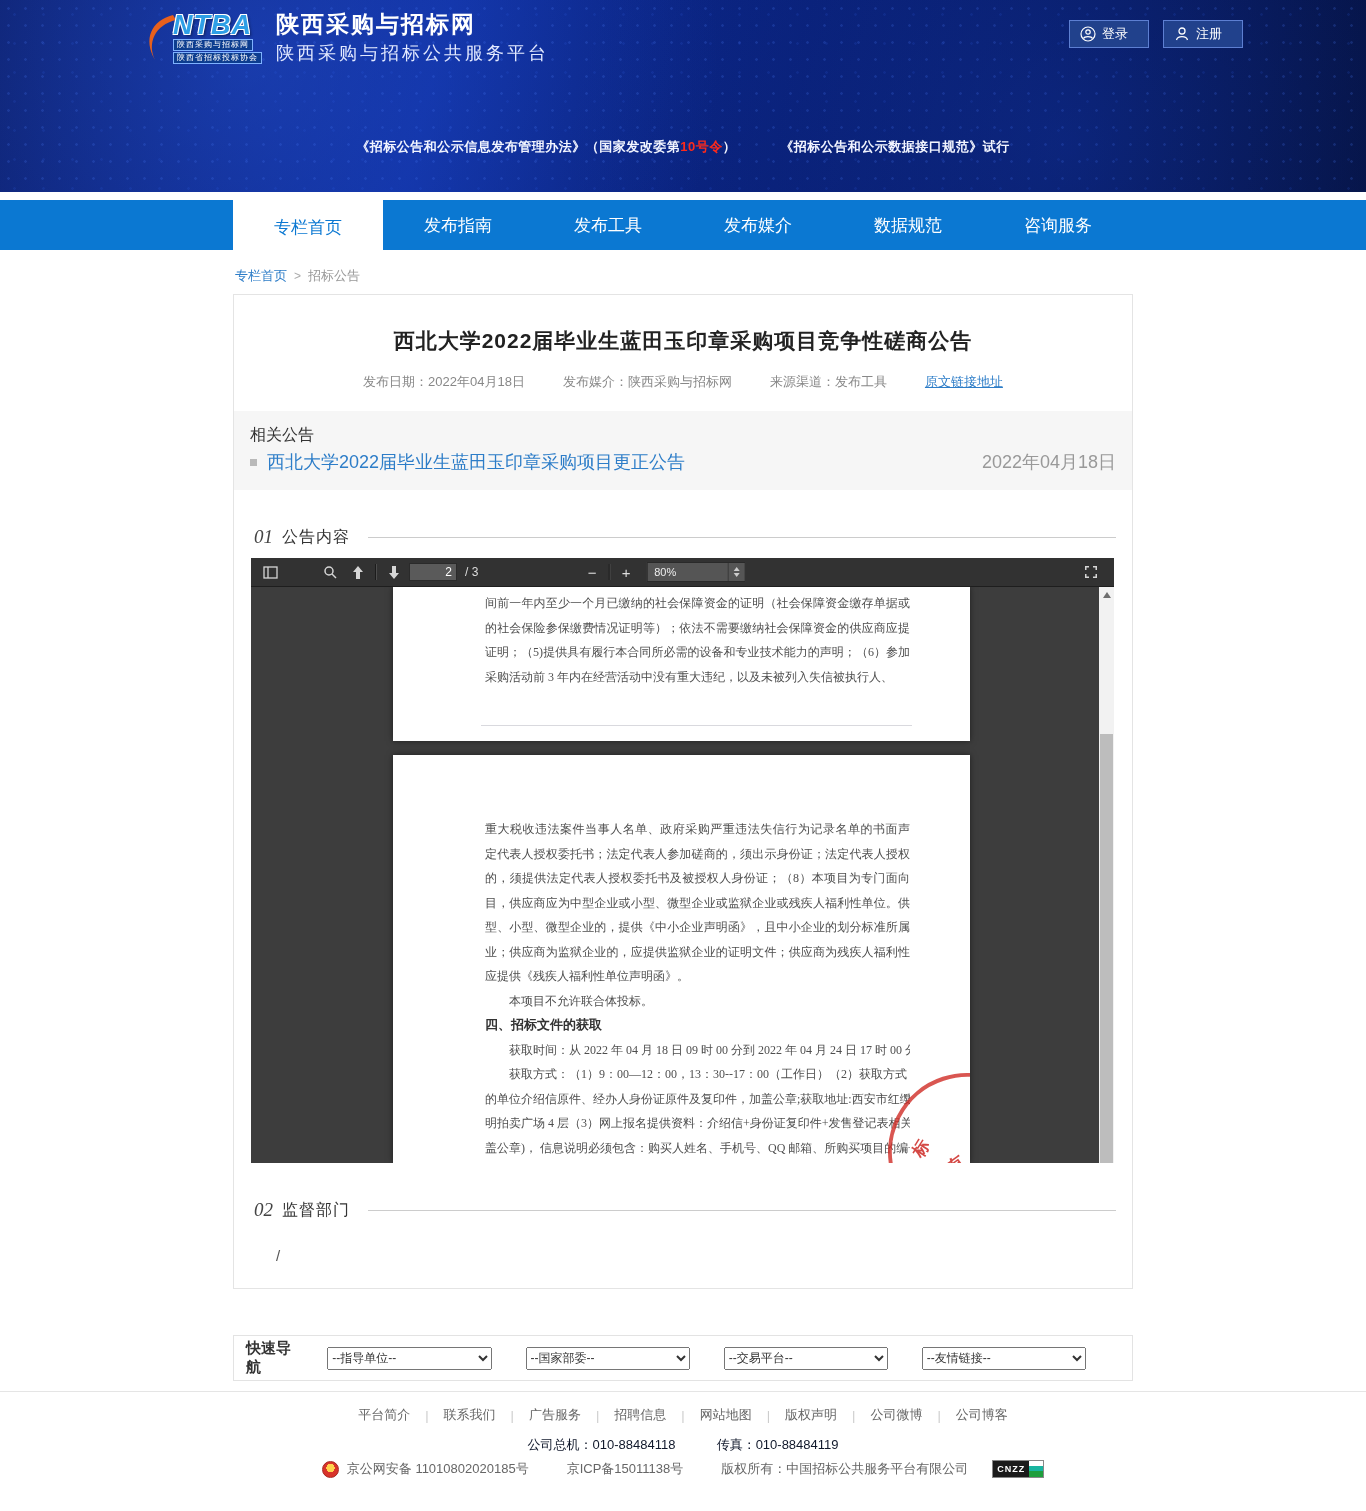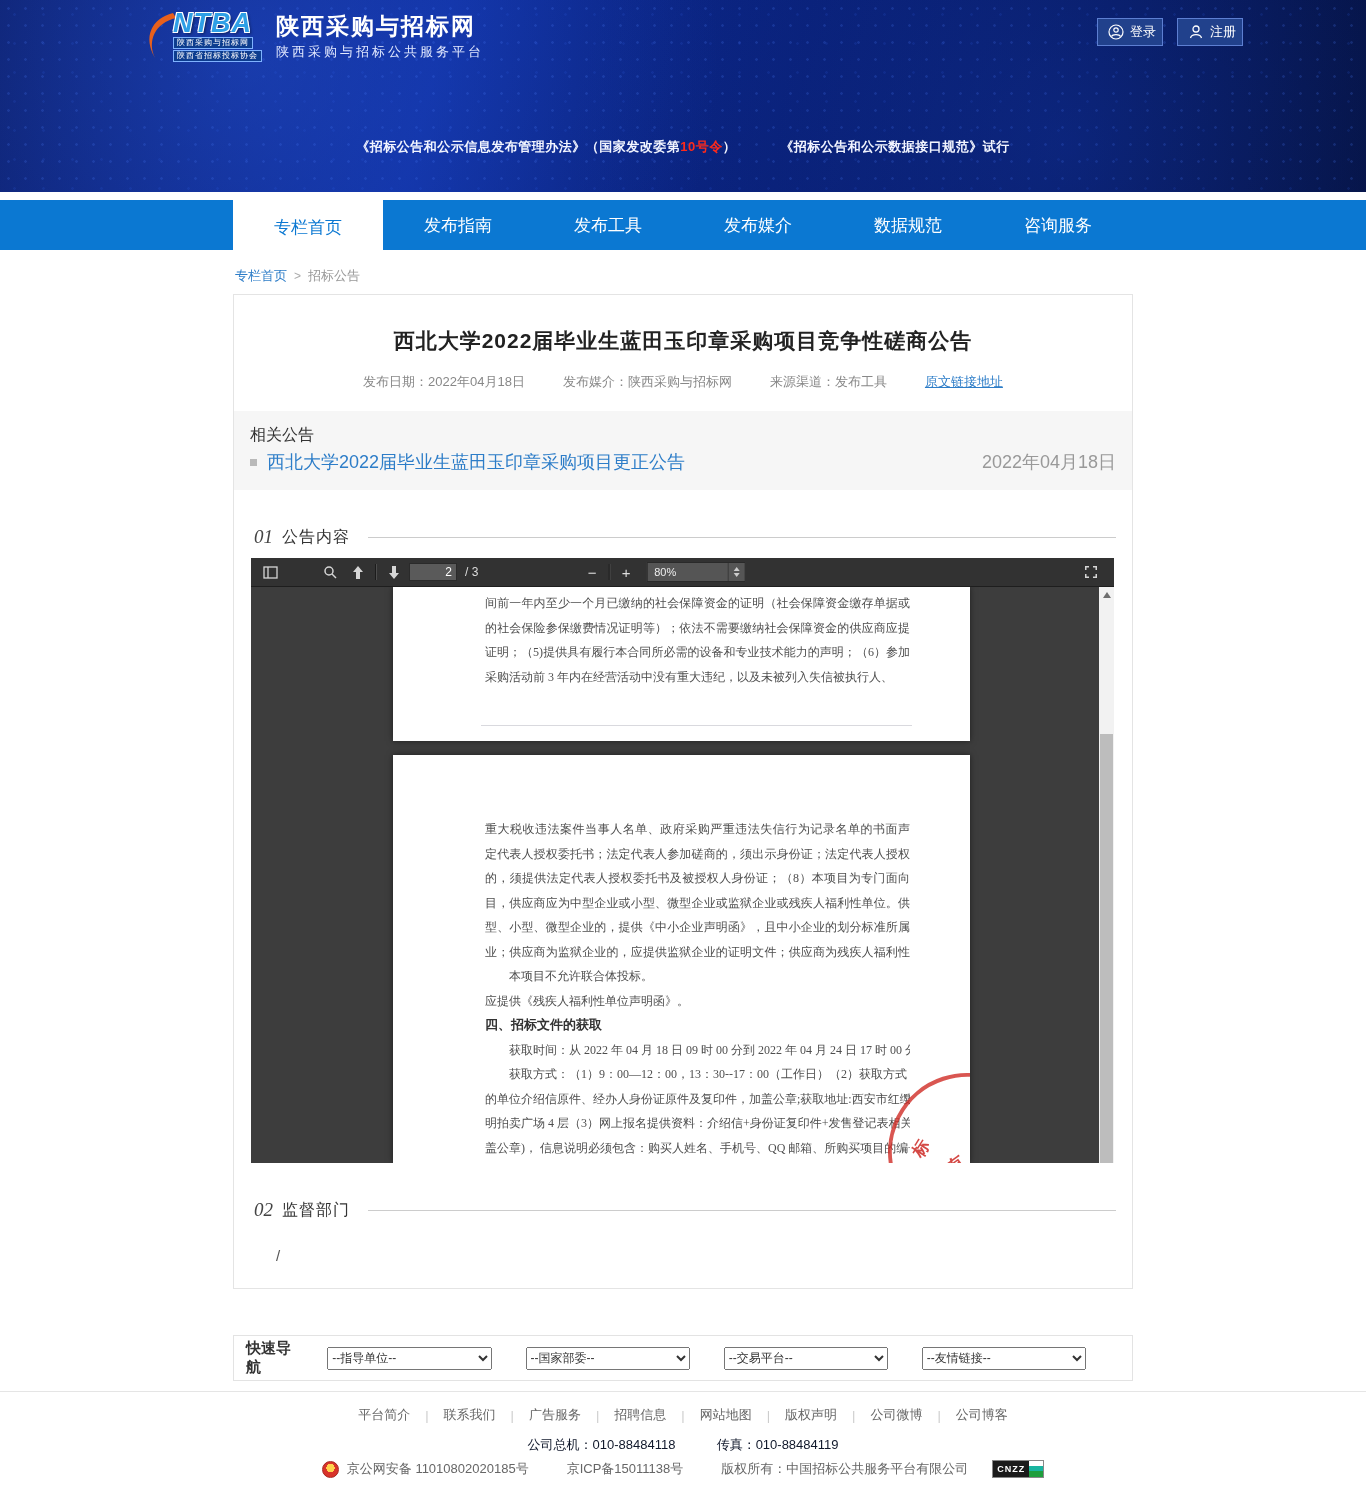--- a/index.html
+++ b/index.html
@@ -19,24 +19,24 @@
   .brand-row{display:flex;align-items:center;padding-top:10px;}
   .logo{display:flex;align-items:center;margin-left:20px;}
   .logo-swoosh{width:36px;height:50px;margin-right:-6px;}
   .logo-main{display:flex;flex-direction:column;align-items:flex-start;}
   .logo-acronym{font-size:27px;font-weight:bold;font-style:italic;color:#2e9fe6;letter-spacing:1px;line-height:26px;
     text-shadow:-1px -1px 0 #fff,1px -1px 0 #fff,-1px 1px 0 #fff,1px 1px 0 #fff,2px 2px 3px rgba(0,0,0,.45);}
   .logo-chip{background:#0d3d8f;border:1px solid #7fb2ff;color:#fff;font-size:8px;line-height:10px;
     padding:0 3px;margin-top:1px;letter-spacing:1px;white-space:nowrap;}
   .brand-names{margin-left:14px;}
   .brand-title{font-size:23px;font-weight:bold;color:#fff;letter-spacing:2px;line-height:28px;}
-  .brand-subtitle{font-size:13px;color:#e2e9ff;letter-spacing:3px;margin-top:3px;}
+  .brand-subtitle{font-size:18px;color:#e2e9ff;letter-spacing:3px;margin-top:3px;}
   .auth{margin-left:auto;display:flex;gap:14px;margin-right:0;margin-top:-8px;}
   .auth-btn{display:flex;align-items:center;gap:6px;background:#21418c;border:1px solid #5d7fd2;
-    color:#fff;font-size:13px;padding:4px 6px 4px 10px;cursor:pointer;font-family:inherit;}
+    color:#fff;font-size:13px;padding:4px 20px 4px 10px;cursor:pointer;font-family:inherit;}
   .banner-title{position:absolute;left:0;right:0;top:72px;text-align:center;color:#fff;
     font-size:33px;font-weight:bold;letter-spacing:3px;
     text-shadow:0 2px 4px rgba(0,0,0,.5);}
   .banner-note{position:absolute;left:0;right:0;top:138px;display:flex;justify-content:center;gap:44px;
     color:#f2f5ff;font-size:13px;font-weight:bold;letter-spacing:.5px;}
   .note-red{color:#ff2a1a;}
 
   
   .navbar{margin-top:8px;height:50px;background:#0b78d2;}
   .nav-inner{width:900px;margin:0 auto;display:flex;height:50px;}
@@ -286,22 +286,22 @@
             <div class="scan-line"></div>
           </div>
           <div class="pdf-gap"></div>
           <div class="pdf-page pdf-page2">
             <div class="pl j">重大税收违法案件当事人名单、政府采购严重违法失信行为记录名单的书面声明；（7）法</div>
             <div class="pl j">定代表人授权委托书；法定代表人参加磋商的，须出示身份证；法定代表人授权他人参加磋商</div>
             <div class="pl j">的，须提供法定代表人授权委托书及被授权人身份证；（8）本项目为专门面向中小企业项</div>
             <div class="pl j">目，供应商应为中型企业或小型、微型企业或监狱企业或残疾人福利性单位。供应商为中</div>
             <div class="pl j">型、小型、微型企业的，提供《中小企业声明函》，且中小企业的划分标准所属行业为工</div>
             <div class="pl j">业；供应商为监狱企业的，应提供监狱企业的证明文件；供应商为残疾人福利性单位的，</div>
+            <div class="pl">应提供《残疾人福利性单位声明函》。</div>
             <div class="pl ind">本项目不允许联合体投标。</div>
-            <div class="pl">应提供《残疾人福利性单位声明函》。</div>
             <div class="pl hd">四、招标文件的获取</div>
             <div class="pl ind">获取时间：从 2022 年 04 月 18 日 09 时 00 分到 2022 年 04 月 24 日 17 时 00 分</div>
             <div class="pl ind">获取方式：（1）9：00—12：00，13：30--17：00（工作日）（2）获取方式：携带有效</div>
             <div class="pl">的单位介绍信原件、经办人身份证原件及复印件，加盖公章;获取地址:西安市红缨路南口 6 号均</div>
             <div class="pl">明拍卖广场 4 层（3）网上报名提供资料：介绍信+身份证复印件+发售登记表相关信息说明(加</div>
             <div class="pl">盖公章)， 信息说明必须包含：购买人姓名、手机号、QQ 邮箱、所购买项目的编号（邮箱：</div>
             <div class="pl">23303597910@qq.ocm)，收件地址电话及收款账户详见公告。</div>
             <div class="stamp">
               <span class="stamp-c1">标</span>
               <span class="stamp-c2">有</span>

